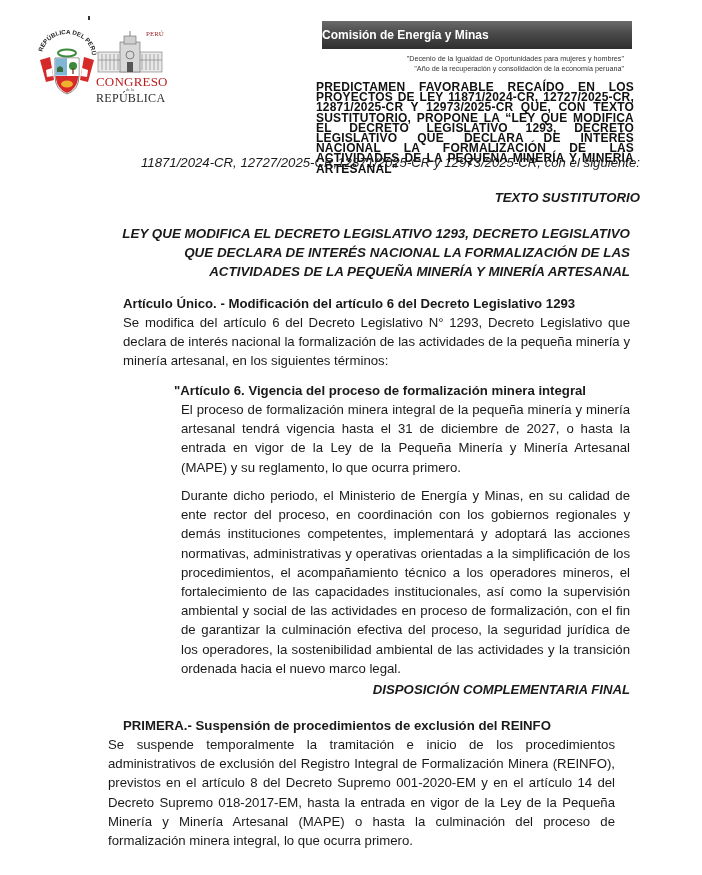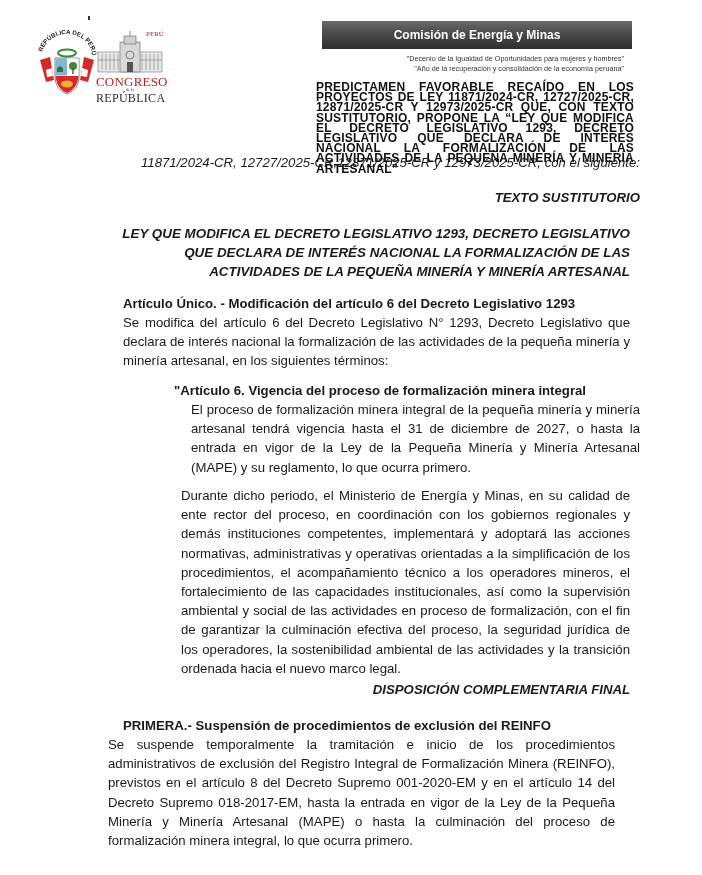--- a/index.html
+++ b/index.html
@@ -14,21 +14,21 @@
   .congreso { left: 96px; top: 30px; width: 68px; height: 72px; }
   .cg-peru { left: 146px; top: 30px; font-family: "Liberation Serif", serif; font-size: 7px; color: #a02a2a; }
   .cg-text1 { left: 96px; top: 74px; width: 68px; text-align: center; font-family: "Liberation Serif", serif; font-size: 13px; color: #b91c1c; letter-spacing: 0.2px; }
   .cg-small { left: 96px; top: 87px; width: 68px; text-align: center; font-family: "Liberation Serif", serif; font-size: 4.5px; color: #555; }
   .cg-text2 { left: 96px; top: 91px; width: 68px; text-align: left; font-family: "Liberation Serif", serif; font-size: 12px; color: #2b2b2b; letter-spacing: 0.3px; }
 
   
   .bar { left: 322px; top: 21px; width: 310px; height: 28px;
          background: linear-gradient(to bottom, #6a6a6a 0%, #4a4a4a 45%, #2e2e2e 100%); }
   .bar-title { left: 322px; top: 21px; width: 310px; height: 24px; line-height: 28px;
-               text-align: center; color: #ffffff; font-weight: bold; font-size: 12px; }
+               color: #ffffff; font-weight: bold; font-size: 12px; }
   .motto { right: 78px; font-size: 7.2px; color: #333; font-family: "Liberation Sans", sans-serif; text-align: right; white-space: nowrap; }
   .motto1 { top: 54px; }
   .motto2 { top: 64px; }
 
   .predict { left: 316px; top: 82px; width: 318px; font-size: 12px; font-weight: bold;
              line-height: 10.2px; text-align: justify; color: #111; letter-spacing: 0.2px; }
 
   
   .p { font-size: 13.2px; line-height: 19.2px; color: #1a1a1a; }
   .center { text-align: right; font-style: italic; }
@@ -36,21 +36,21 @@
   .b { font-weight: bold; }
 
   .ref-line { left: 100px; top: 153px; width: 540px; }
   .texto-sust { left: 100px; top: 188px; width: 540px; }
   .ley-title { left: 110px; top: 224px; width: 520px; font-size: 13.4px; line-height: 19px; }
 
   .art-head { left: 123px; top: 294px; width: 510px; }
   .art-body { left: 123px; top: 313px; width: 507px; }
 
   .quote-head { left: 174px; top: 381px; width: 460px; }
-  .q1 { left: 181px; top: 400px; width: 449px; margin-left: 10px; }
+  .q1 { left: 181px; top: 400px; width: 449px; }
   .q2 { left: 181px; top: 486px; width: 449px; }
 
   .disp-title { left: 110px; top: 680px; width: 520px; }
   .prim-head { left: 123px; top: 716px; width: 510px; }
   .prim-body { left: 108px; top: 735px; width: 507px; }
 </style>
 </head>
 <body>
 
 <div class="abs mark"></div>

